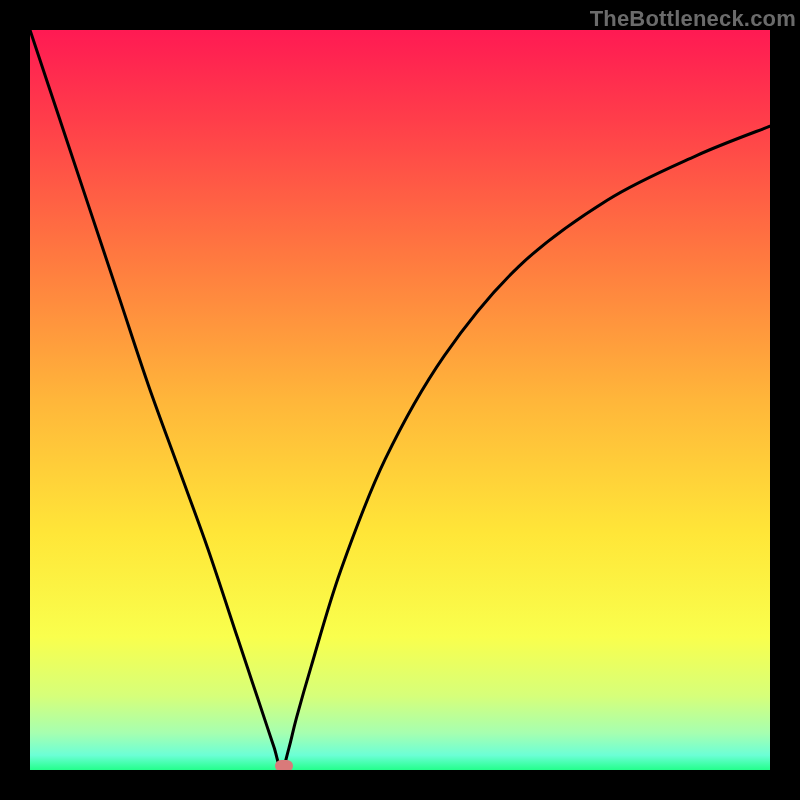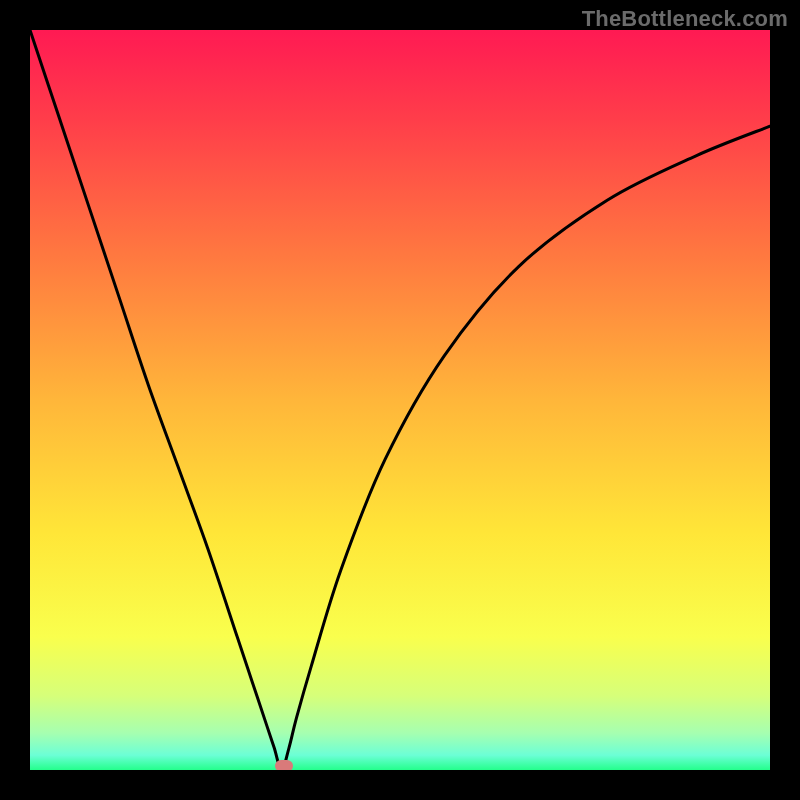--- a/index.html
+++ b/index.html
@@ -19,21 +19,21 @@
     height: 740px;
     overflow: hidden;
   }
   .gradient {
     position: absolute;
     inset: 0;
   }
   .attribution {
     position: absolute;
     top: 6px;
-    right: 12px;
+    right: 4px;
     color: #6b6b6b;
     font-size: 22px;
     font-weight: 600;
     letter-spacing: 0.2px;
     user-select: none;
   }
   svg.curve {
     position: absolute;
     inset: 0;
   }

